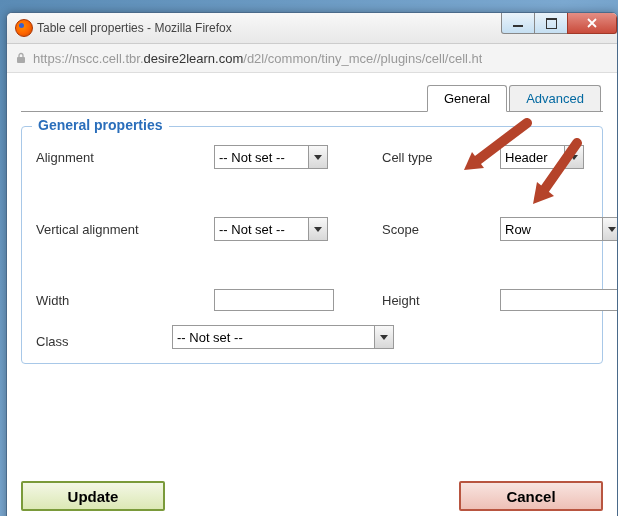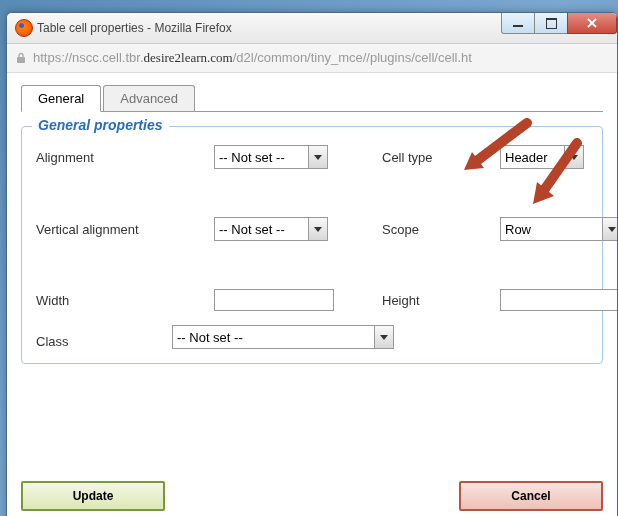--- a/index.html
+++ b/index.html
@@ -104,38 +104,39 @@
   width: 12px;
   height: 12px;
   margin-right: 6px;
 }
 .url {
   font-size: 13px;
   color: #999;
   white-space: nowrap;
   overflow: hidden;
 }
-.url .domain { color: #333; font-family: Liberation Serif, serif; }
+.url .domain { color: #333; }
 
 .content {
   padding: 12px 14px;
 }
 
 .tabs {
   display: flex;
   border-bottom: 1px solid #999;
   position: relative;
   margin-bottom: 0;
+  justify-content: flex-end;
 }
 .tab {
   padding: 5px 16px;
   border: 1px solid #999;
   border-bottom: none;
   background: #f0f0f0;
-  color: #737373;
+  color: #0369a1;
   font-size: 13px;
   cursor: pointer;
   position: relative;
   border-radius: 3px 3px 0 0;
   margin-right: 2px;
 }
 .tab.active {
   background: #fff;
   color: #000;
   border-bottom: 1px solid #fff;
@@ -152,21 +153,20 @@
 }
 .legend {
   position: absolute;
   top: -10px;
   left: 10px;
   background: #fff;
   padding: 0 6px;
   color: #2a6ebb;
   font-size: 14px;
   font-weight: bold;
-  font-style: italic;
 }
 .form-grid {
   display: grid;
   grid-template-columns: 130px 120px 70px 120px;
   row-gap: 14px;
   column-gap: 6px;
   align-items: center;
   gap: 48px;
 }
 .form-label {
@@ -223,21 +223,21 @@
   bottom: 16px;
   left: 14px;
   right: 14px;
   display: flex;
   justify-content: space-between;
 }
 .btn {
   width: 140px;
   height: 26px;
   font-weight: bold;
-  font-size: 12px;
+  font-size: 15px;
   border: 2px solid;
   cursor: pointer;
   display: flex;
   align-items: center;
   justify-content: center;
   border-radius: 2px;
 }
 .btn-update {
   background: linear-gradient(#f3f7e5, #dce8b5);
   border-color: #7a9a3a;

